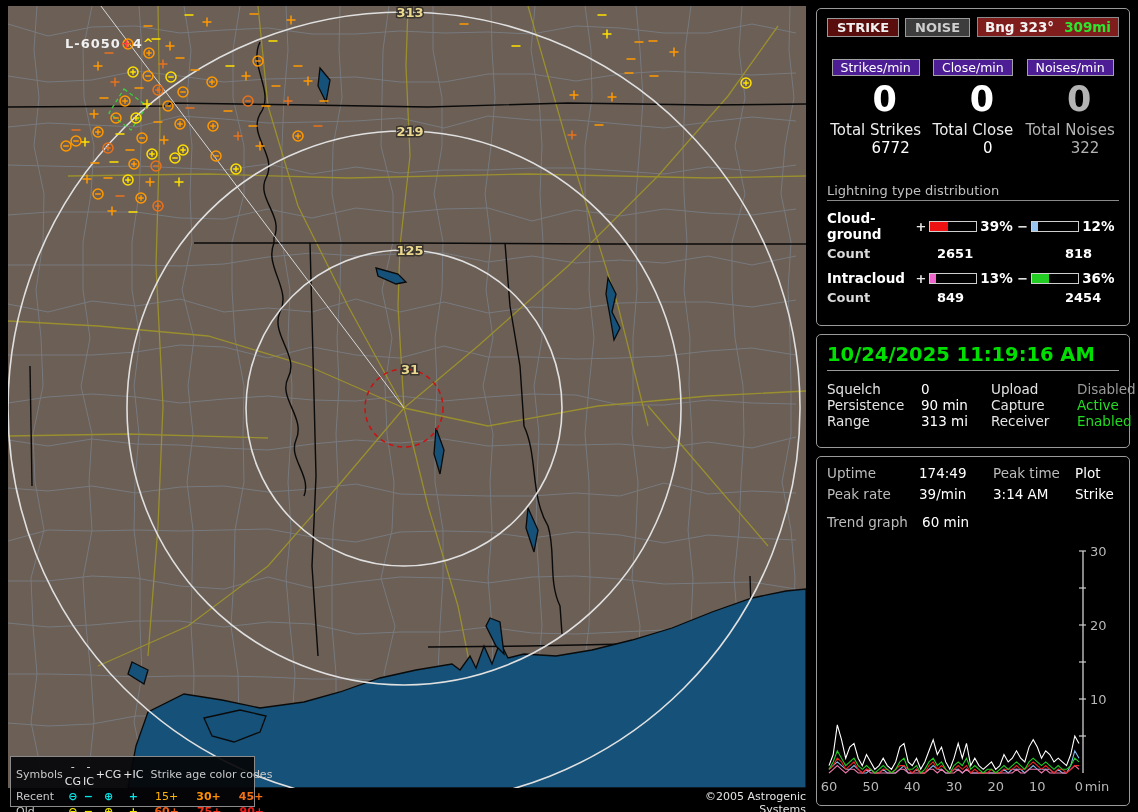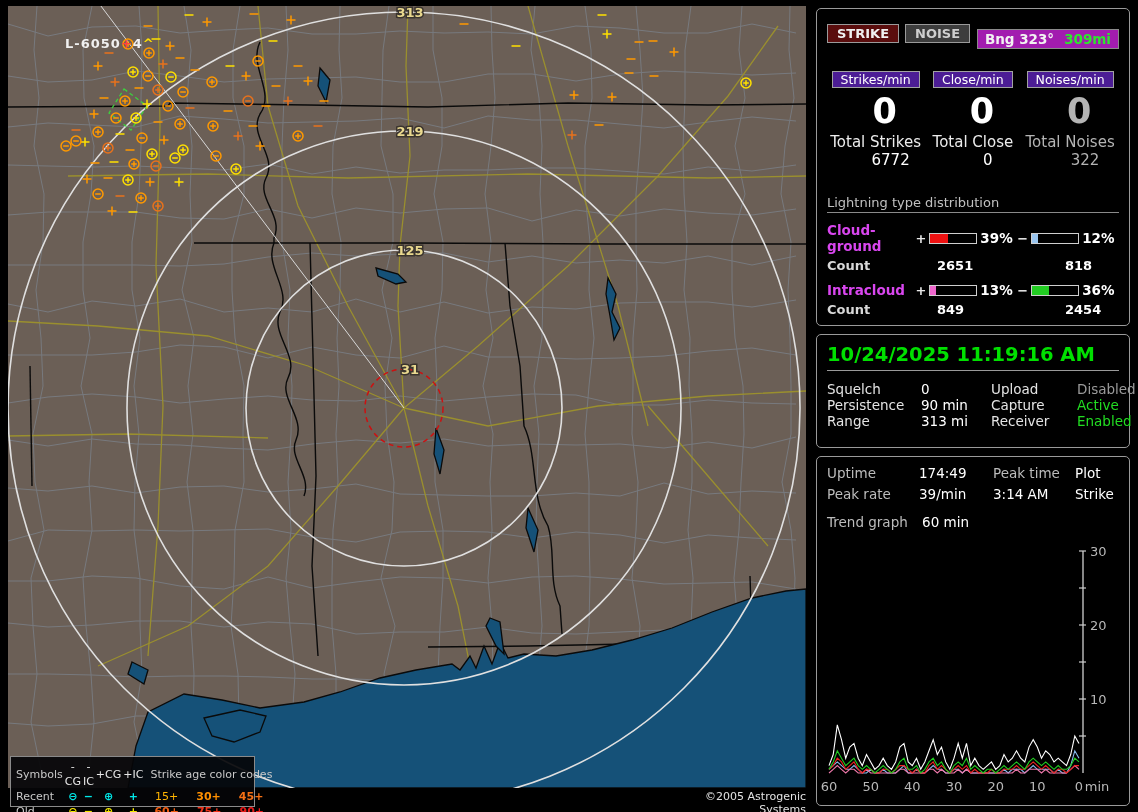--- a/index.html
+++ b/index.html
@@ -29,36 +29,36 @@
   
   .panel{position:absolute;left:816px;width:314px;background:#000;border:1px solid #9a9a9a;border-radius:5px;padding:8px 10px;}
   .p1{top:8px;height:318px;}
   .p2{top:334px;height:114px;}
   .p3{top:456px;height:350px;}
 
   .btnrow{display:flex;align-items:center;gap:6px;}
   .btn{font-size:13px;font-weight:bold;padding:1px 9px;border:1px solid #9a9a9a;color:#f0f0f0;cursor:pointer;}
   .btn.strike{background:#5a0d0d;}
   .btn.noise{background:#3d3d3d;color:#cfcfcf;}
-  .bng{margin-left:auto;background:#a21caf;border:1px solid #8a8a8a;font-size:13.5px;font-weight:bold;
-       padding:1px 7px;white-space:nowrap;margin-top:12px;}
+  .bng{margin-left:auto;background:#7f1d1d;border:1px solid #8a8a8a;font-size:13.5px;font-weight:bold;
+       padding:1px 7px;white-space:nowrap;}
   .bng .b{color:#f2f2f2;}
   .bng .r{color:#2ee52e;margin-left:10px;}
 
   .counters{display:flex;margin-top:22px;}
   .ccol{width:33.3%;display:flex;flex-direction:column;align-items:center;}
   .chip{background:#4c1d95;border:1px solid #a2a2a2;color:#fff;font-size:12.5px;padding:0 8px;}
   .big{font-size:35px;font-weight:bold;color:#fff;line-height:40px;margin:3px 0 2px 18px;}
   .tlabel{font-size:15px;color:#ececec;}
   .tval{font-size:15px;color:#fff;margin-left:30px;}
   .ccol:nth-child(3) .big,.ccol:nth-child(3) .tlabel,.ccol:nth-child(3) .tval{color:#b4b4b4;}
 
   .dist-title{margin-top:26px;color:#c0c0c0;font-size:13px;border-bottom:1px solid #8a8a8a;padding-bottom:2px;}
   .drow{display:flex;align-items:center;margin-top:9px;font-size:13px;}
-  .dname{width:96px;font-weight:bold;color:#d946ef;font-size:13.5px;}
+  .dname{width:96px;font-weight:bold;color:#ffffff;font-size:13.5px;}
   .sign{color:#e8e8e8;font-weight:bold;width:12px;text-align:center;}
   .bar{width:52px;height:11px;border:1px solid #cfcfcf;background:#000;margin:0 3px;position:relative;}
   .bar i{position:absolute;left:0;top:0;bottom:0;display:block;}
   .pct{font-weight:bold;color:#fff;font-size:13.5px;width:40px;}
   .crow{display:flex;margin-top:4px;font-size:13px;}
   .crow .cl{width:96px;color:#d8d8d8;font-weight:bold;}
   .crow .cv1{width:100px;color:#fff;font-weight:bold;padding-left:14px;}
   .crow .cv2{color:#fff;font-weight:bold;padding-left:42px;}
 
   .datetime{color:#00e000;font-size:19.5px;font-weight:bold;border-bottom:1px solid #9a9a9a;padding-bottom:4px;white-space:nowrap;}

